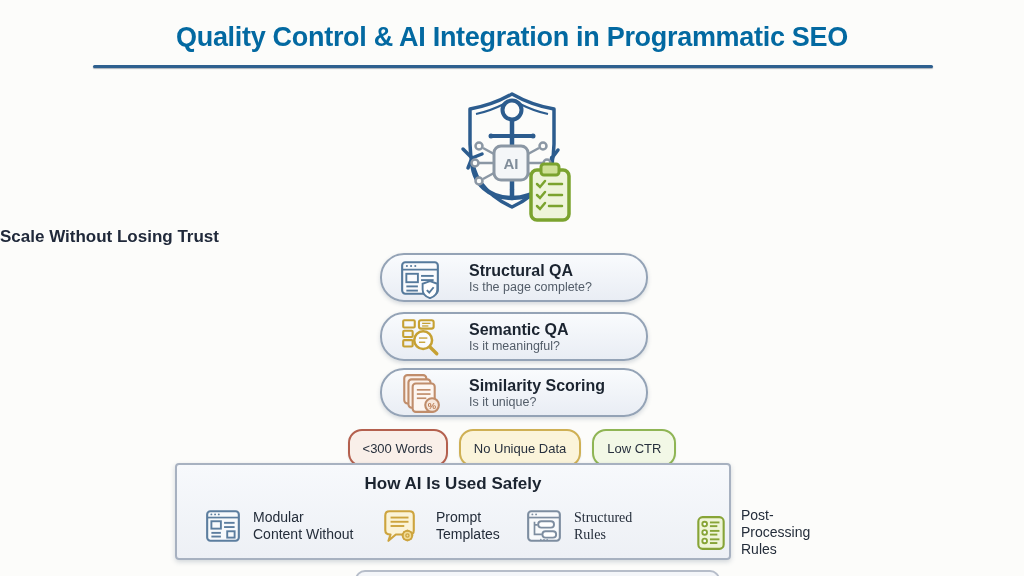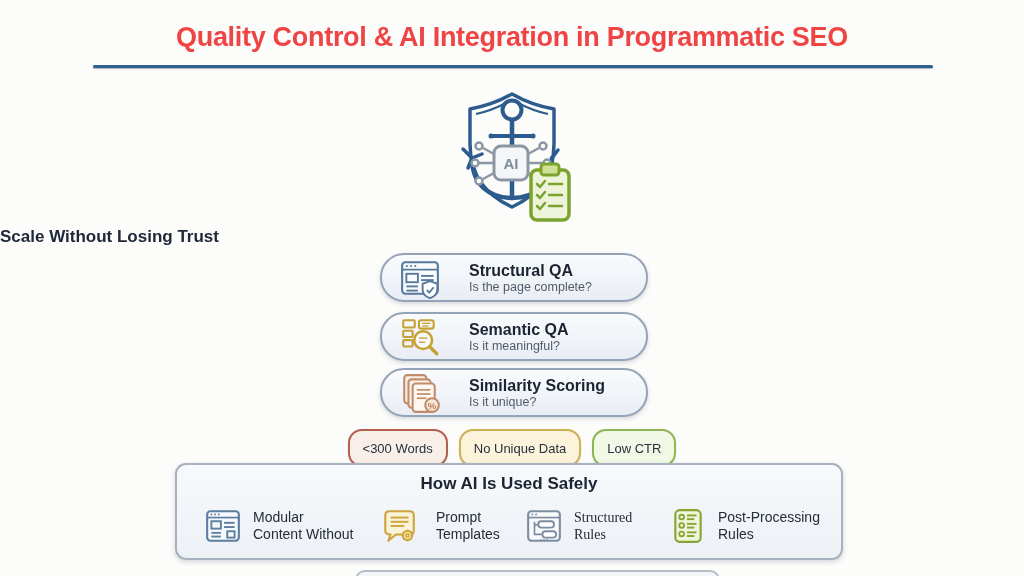--- a/index.html
+++ b/index.html
@@ -5,21 +5,21 @@
   html,body{margin:0;padding:0;}
   body{
     width:1024px;height:576px;position:relative;overflow:hidden;
     background:#fcfcfa;
     font-family:"Liberation Sans", sans-serif;
     color:#1b2430;
   }
   .page-title{
     position:absolute;top:22px;left:0;right:0;
     text-align:center;font-size:27px;font-weight:700;letter-spacing:-0.3px;
-    color:#ef4444;
+    color:#0369a1;
   }
   .divider{
     position:absolute;top:65px;left:93px;width:840px;height:3px;
     background:#2e608f;border-radius:2px;
     box-shadow:0 1px 1px rgba(20,40,70,.35);
   }
   .hero-icon{position:absolute;left:438px;top:86px;}
   .hero-caption{
     position:absolute;top:227px;left:0;right:10px;text-align:left;
     font-size:17px;font-weight:700;color:#20293a;
@@ -40,22 +40,22 @@
     display:flex;justify-content:center;gap:11px;
   }
   .flag{
     border:2px solid;border-radius:14px;
     padding:2px 13px;font-size:13px;font-weight:500;color:#27303d;
     display:flex;align-items:center;white-space:nowrap;
     box-shadow:0 1px 2px rgba(60,80,110,.12);
     box-sizing:border-box;height:38px;
   }
   .safety-panel{
-    position:absolute;left:175px;top:463px;width:668px;height:97px;
-    border:2px solid #a7b1c0;border-radius:11px;
+    position:absolute;left:175px;top:463px;width:556px;height:97px;
+    border:2px solid #a7b1c0;border-radius:4px;
     background:linear-gradient(180deg,#f7f9fc 0%,#edf0f5 100%);
     box-shadow:0 2px 5px rgba(60,80,110,.22);
     box-sizing:border-box;
     padding-left:20px;
   }
   .safety-title{
     position:absolute;top:9px;left:0;right:0;text-align:center;
     font-size:17px;font-weight:700;color:#1b2430;
   }
   .safety-item{
@@ -261,21 +261,21 @@
           <circle cx="18" cy="30.8" r="0.7" fill="#7d8da0"></circle>
           <circle cx="21" cy="30.8" r="0.7" fill="#7d8da0"></circle>
       </svg>
     </span>
     <span class="label">
       <span>Structured</span><br>
       <span>Rules</span>
     </span>
   </div>
 
-  <div class="safety-item" style="left:492px;">
+  <div class="safety-item" style="left:515px;">
     <span style="display:flex;">
       <svg width="38" height="38" viewBox="0 0 36 36">
         <rect x="6" y="3" width="24" height="30" rx="4" fill="#eff5d8" stroke="#87a437" stroke-width="2"></rect>
         <g stroke="#87a437" stroke-width="1.8" fill="#fff">
           <circle cx="12" cy="9.5" r="2.2"></circle>
             <circle cx="12" cy="17.5" r="2.2"></circle>
             <circle cx="12" cy="25.5" r="2.2"></circle>
         </g>
         <g stroke="#87a437" stroke-width="1.8">
           <line x1="17" y1="8" x2="26" y2="8"></line>

